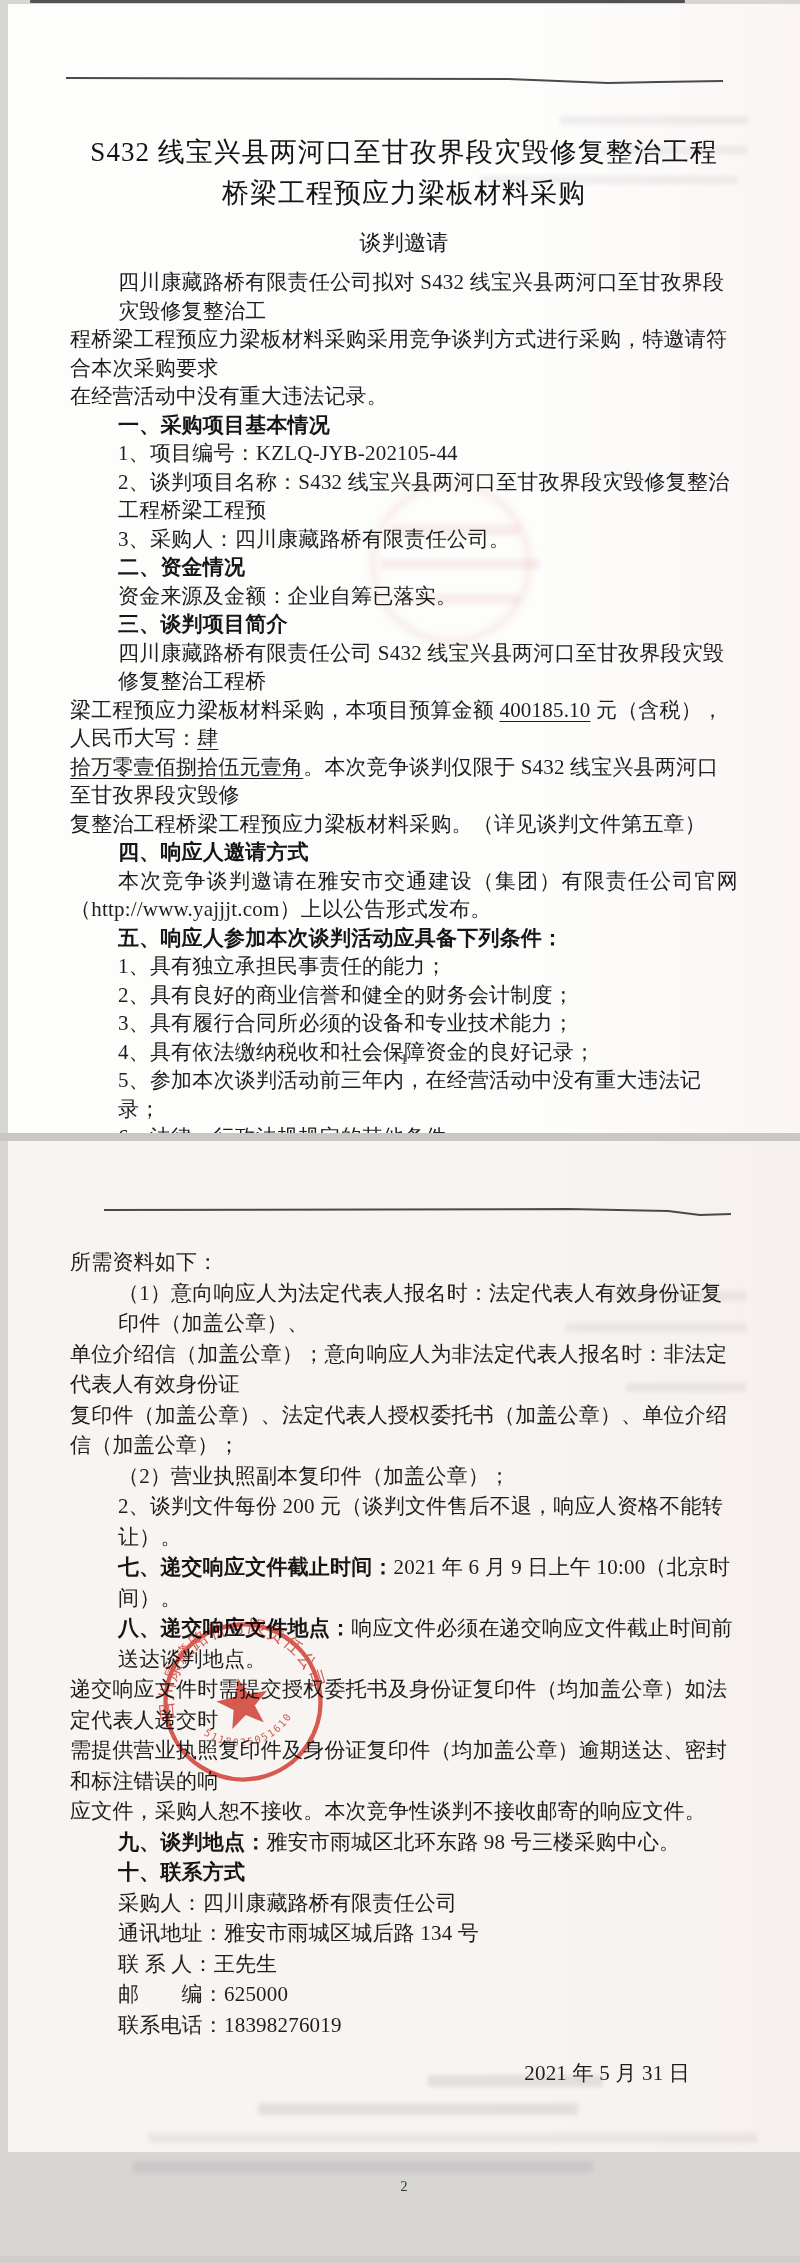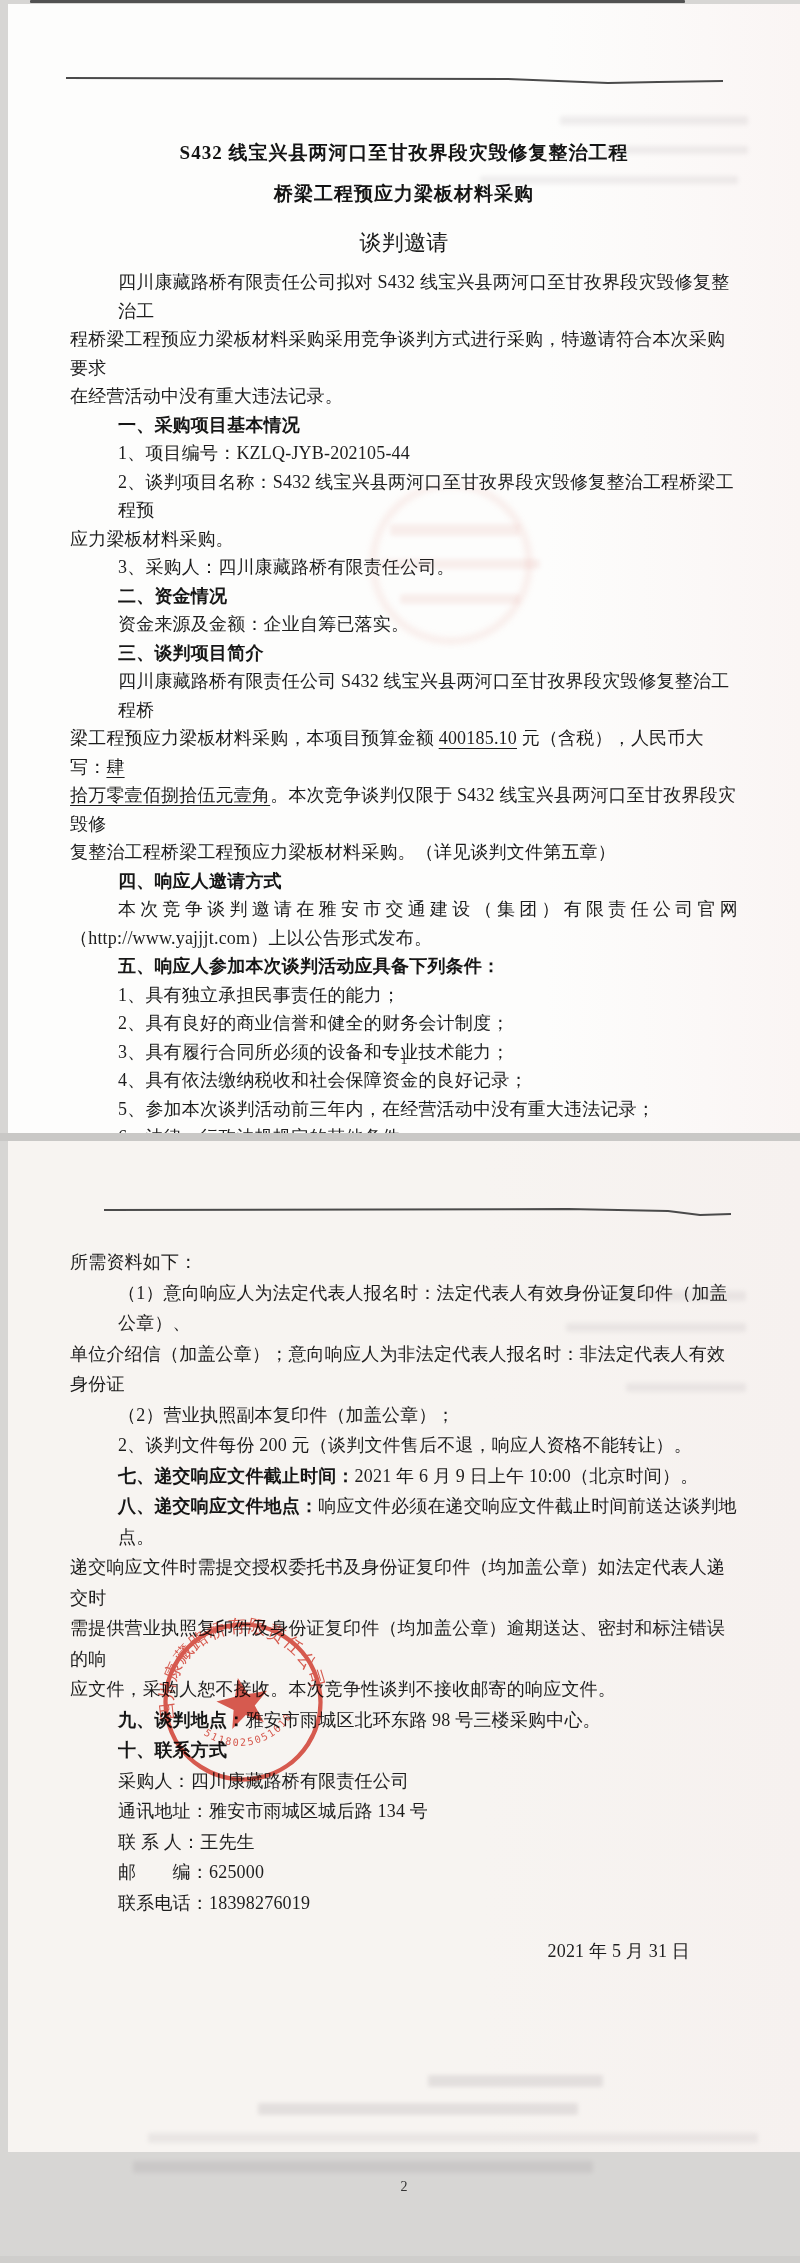--- a/index.html
+++ b/index.html
@@ -18,23 +18,23 @@
   .page-gap{position:absolute;left:0;top:1133px;width:800px;height:8px;background:#c9c8c6;}
 
   .rule{position:absolute;left:0;width:792px;height:14px;}
   .rule1{top:68px;}
   .rule2{top:62px;}
 
   .content{position:absolute;left:0;right:0;padding:0 62px;}
   .content1{top:128px;}
   .content2{top:106px;}
 
-  .ln{line-height:28.5px;font-size:18px;letter-spacing:.2px;white-space:normal;}
+  .ln{line-height:28.5px;font-size:21px;letter-spacing:.2px;white-space:normal;}
   .content2 .ln{line-height:30.5px;}
-  .ln.title{font-size:19px;font-weight:bold;text-align:center;line-height:41px;letter-spacing:1px;color:#141414;}
+  .ln.title{font-size:27px;font-weight:normal;text-align:center;line-height:41px;letter-spacing:1px;color:#141414;}
   .ln.sub{font-size:22px;text-align:center;line-height:26px;margin:16px 0 12px;color:#1a1a1a;}
   .ln.b{font-weight:bold;color:#161616;}
   .ln .b{font-weight:bold;color:#161616;}
   .ln.ind{padding-left:48px;}
   .ln.spread{text-align:justify;text-align-last:justify;}
   .ln.right{text-align:right;padding-right:48px;margin-top:18px;}
   .ln .red{color:#c53a2e;}
   .ln .u{text-decoration:underline;text-underline-offset:4px;text-decoration-thickness:1px;}
 
   .pageno{position:absolute;left:0;width:100%;text-align:center;font-size:14px;color:#333;}
@@ -71,21 +71,20 @@
   <div class="content content1">
       <div class="ln title"><span>S432 线宝兴县两河口至甘孜界段灾毁修复整治工程</span></div>
       <div class="ln title"><span>桥梁工程预应力梁板材料采购</span></div>
       <div class="ln sub"><span>谈判邀请</span></div>
       <div class="ln ind"><span>四川康藏路桥有限责任公司拟对 S432 线宝兴县两河口至甘孜界段灾毁修复整治工</span></div>
       <div class="ln"><span>程桥梁工程预应力梁板材料采购采用竞争谈判方式进行采购，特邀请符合本次采购要求</span></div>
       <div class="ln"><span>在经营活动中没有重大违法记录。</span></div>
       <div class="ln ind b"><span>一、采购项目基本情况</span></div>
       <div class="ln ind"><span>1、项目编号：KZLQ-JYB-202105-44</span></div>
       <div class="ln ind"><span>2、谈判项目名称：S432 线宝兴县两河口至甘孜界段灾毁修复整治工程桥梁工程预</span></div>
-      <div class="ln"><span>应力梁板材料采购。</span></div>
       <div class="ln ind"><span>3、采购人：四川康藏路桥有限责任公司。</span></div>
       <div class="ln ind b"><span>二、资金情况</span></div>
       <div class="ln ind"><span>资金来源及金额：企业自筹已落实。</span></div>
       <div class="ln ind b"><span>三、谈判项目简介</span></div>
       <div class="ln ind"><span>四川康藏路桥有限责任公司 S432 线宝兴县两河口至甘孜界段灾毁修复整治工程桥</span></div>
       <div class="ln"><span>梁工程预应力梁板材料采购，本项目预算金额 </span><span class="u">400185.10</span><span> 元（含税），人民币大写：</span><span class="u">肆</span></div>
       <div class="ln"><span class="u">拾万零壹佰捌拾伍元壹角</span><span>。本次竞争谈判仅限于 S432 线宝兴县两河口至甘孜界段灾毁修</span></div>
       <div class="ln"><span>复整治工程桥梁工程预应力梁板材料采购。（详见谈判文件第五章）</span></div>
       <div class="ln ind b"><span>四、响应人邀请方式</span></div>
       <div class="ln ind spread"><span>本次竞争谈判邀请在雅安市交通建设（集团）有限责任公司官网</span></div>
@@ -119,20 +118,21 @@
   <div class="ghost" style="left:618px;top:242px;width:120px;height:9px;"></div>
   <div class="ghost" style="left:420px;top:934px;width:175px;height:12px;opacity:.18;"></div>
   <div class="ghost" style="left:250px;top:962px;width:320px;height:12px;opacity:.18;"></div>
   <div class="ghost" style="left:140px;top:992px;width:610px;height:10px;opacity:.12;"></div>
   <div class="ghost" style="left:125px;top:1020px;width:460px;height:12px;opacity:.16;"></div>
 
   <div class="content content2">
       <div class="ln"><span>所需资料如下：</span></div>
       <div class="ln ind"><span>（1）意向响应人为法定代表人报名时：法定代表人有效身份证复印件（加盖公章）、</span></div>
       <div class="ln"><span>单位介绍信（加盖公章）；意向响应人为非法定代表人报名时：非法定代表人有效身份证</span></div>
+      <div class="ln"><span>复印件（加盖公章）、法定代表人授权委托书（加盖公章）、单位介绍信（加盖公章）；</span></div>
       <div class="ln ind"><span>（2）营业执照副本复印件（加盖公章）；</span></div>
       <div class="ln ind"><span>2、谈判文件每份 200 元（谈判文件售后不退，响应人资格不能转让）。</span></div>
       <div class="ln ind"><span class="b">七、递交响应文件截止时间：</span><span>2021 年 6 月 9 日上午 10:00（北京时间）。</span></div>
       <div class="ln ind"><span class="b">八、递交响应文件地点：</span><span>响应文件必须在递交响应文件截止时间前送达谈判地点。</span></div>
       <div class="ln"><span>递交响应文件时需提交授权委托书及身份证复印件（均加盖公章）如法定代表人递交时</span></div>
       <div class="ln"><span>需提供营业执照复印件及身份证复印件（均加盖公章）逾期送达、密封和标注错误的响</span></div>
       <div class="ln"><span>应文件，采购人恕不接收。本次竞争性谈判不接收邮寄的响应文件。</span></div>
       <div class="ln ind"><span class="b">九、谈判地点：</span><span>雅安市雨城区北环东路 98 号三楼采购中心。</span></div>
       <div class="ln ind b"><span>十、联系方式</span></div>
       <div class="ln ind"><span>采购人：四川康藏路桥有限责任公司</span></div>

